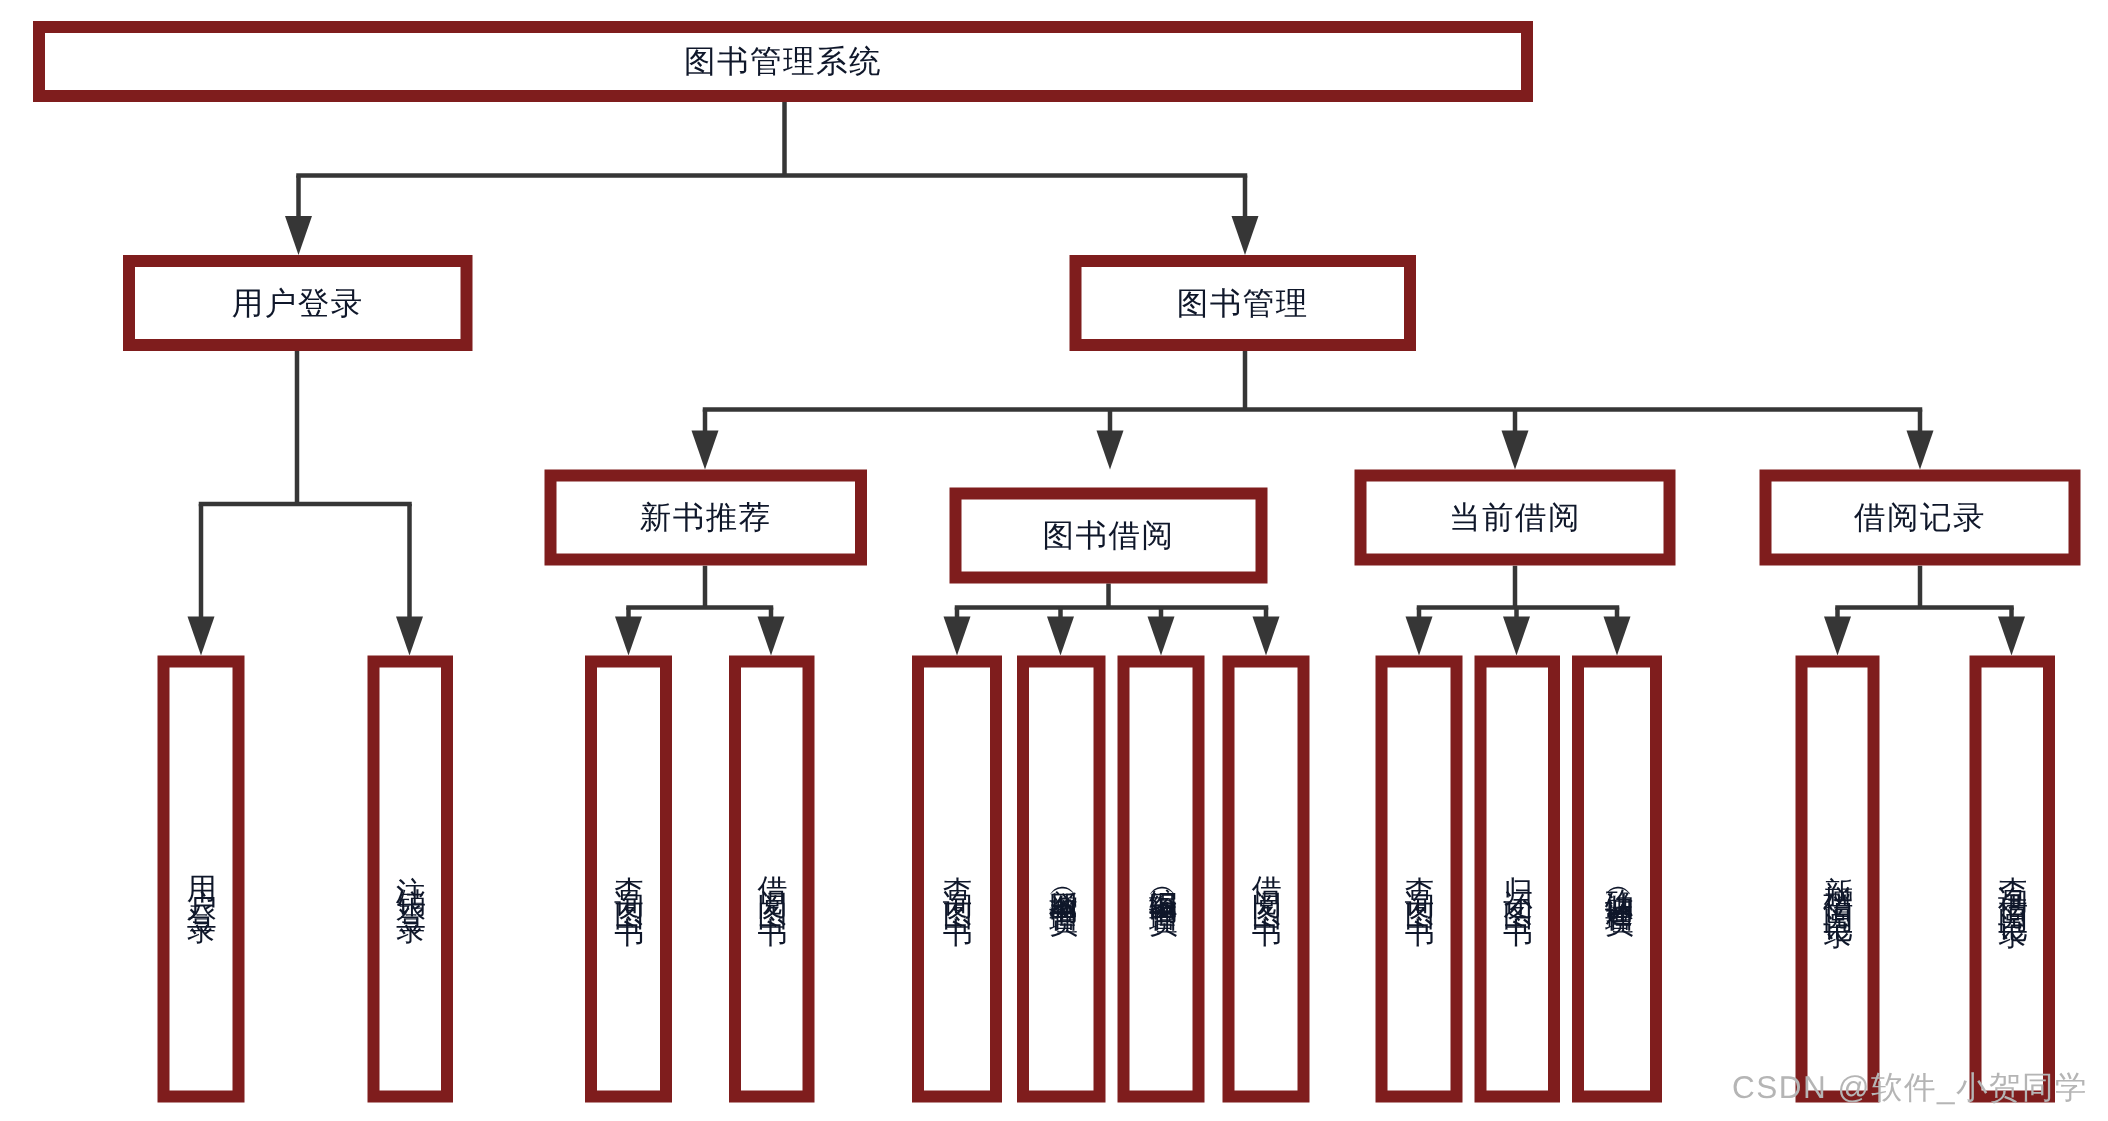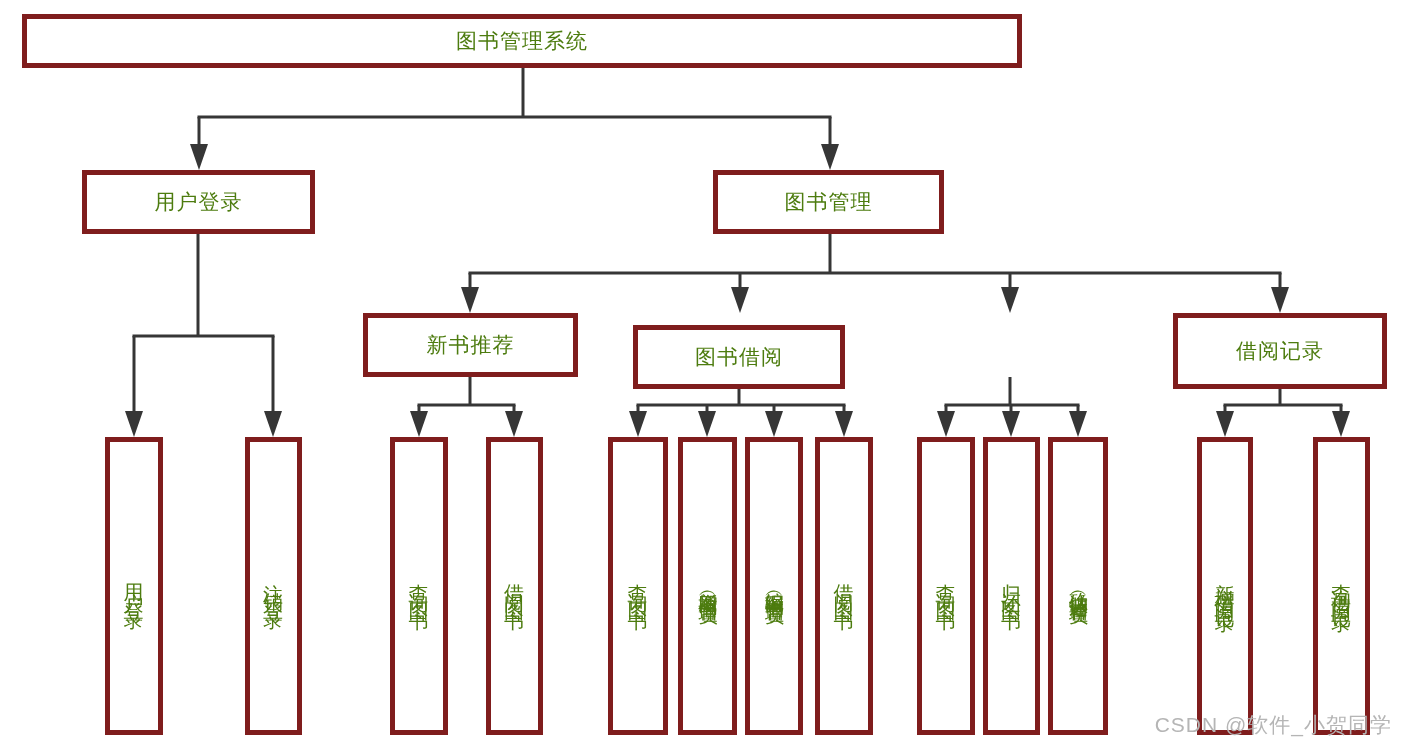--- a/index.html
+++ b/index.html
@@ -13,26 +13,26 @@
   }
   .connectors {
     position: absolute;
     left: 0; top: 0;
     width: 1405px; height: 747px;
     z-index: 1;
   }
   .node, .leaf {
     position: absolute;
     box-sizing: border-box;
-    border: 5px solid #7f1d1d;
+    border: 8px solid #7f1d1d;
     background: #ffffff;
     display: flex;
     align-items: center;
     justify-content: center;
-    color: #4d7c0f;
+    color: #0f172a;
     z-index: 2;
   }
   .node { font-size: 21px; letter-spacing: 1px; }
   .leaf { font-size: 20px; }
   .leaf .vtext {
     writing-mode: vertical-rl;
     line-height: 1.1;
     letter-spacing: 9px;
   }
   .leaf .vtext.medium { letter-spacing: 6px; }
@@ -140,21 +140,24 @@
   <div class="node" style="left:363px; top:313px; width:215px; height:64px;">
     <span>新书推荐</span>
   </div>
 
   <div class="node" style="left:713px; top:170px; width:231px; height:64px;">
     <span>图书管理</span>
   </div>
   <div class="node" style="left:633px; top:313px; width:212px; height:64px;margin-top:12px;">
     <span>图书借阅</span>
   </div>
-  <div class="node" style="left:1173px; top:313px; width:214px; height:76px;">
+  <div class="node" style="left:903px; top:313px; width:214px; height:64px;">
+    <span>当前借阅</span>
+  </div>
+  <div class="node" style="left:1173px; top:313px; width:214px; height:64px;">
     <span>借阅记录</span>
   </div>
 
   <div class="leaf" style="left:105px; top:437px; width:58px; height:298px;">
     <span class="vtext">用户登录</span>
   </div>
   <div class="leaf" style="left:245px; top:437px; width:57px; height:298px;">
     <span class="vtext">注销登录</span>
   </div>
   <div class="leaf" style="left:390px; top:437px; width:58px; height:298px;">

